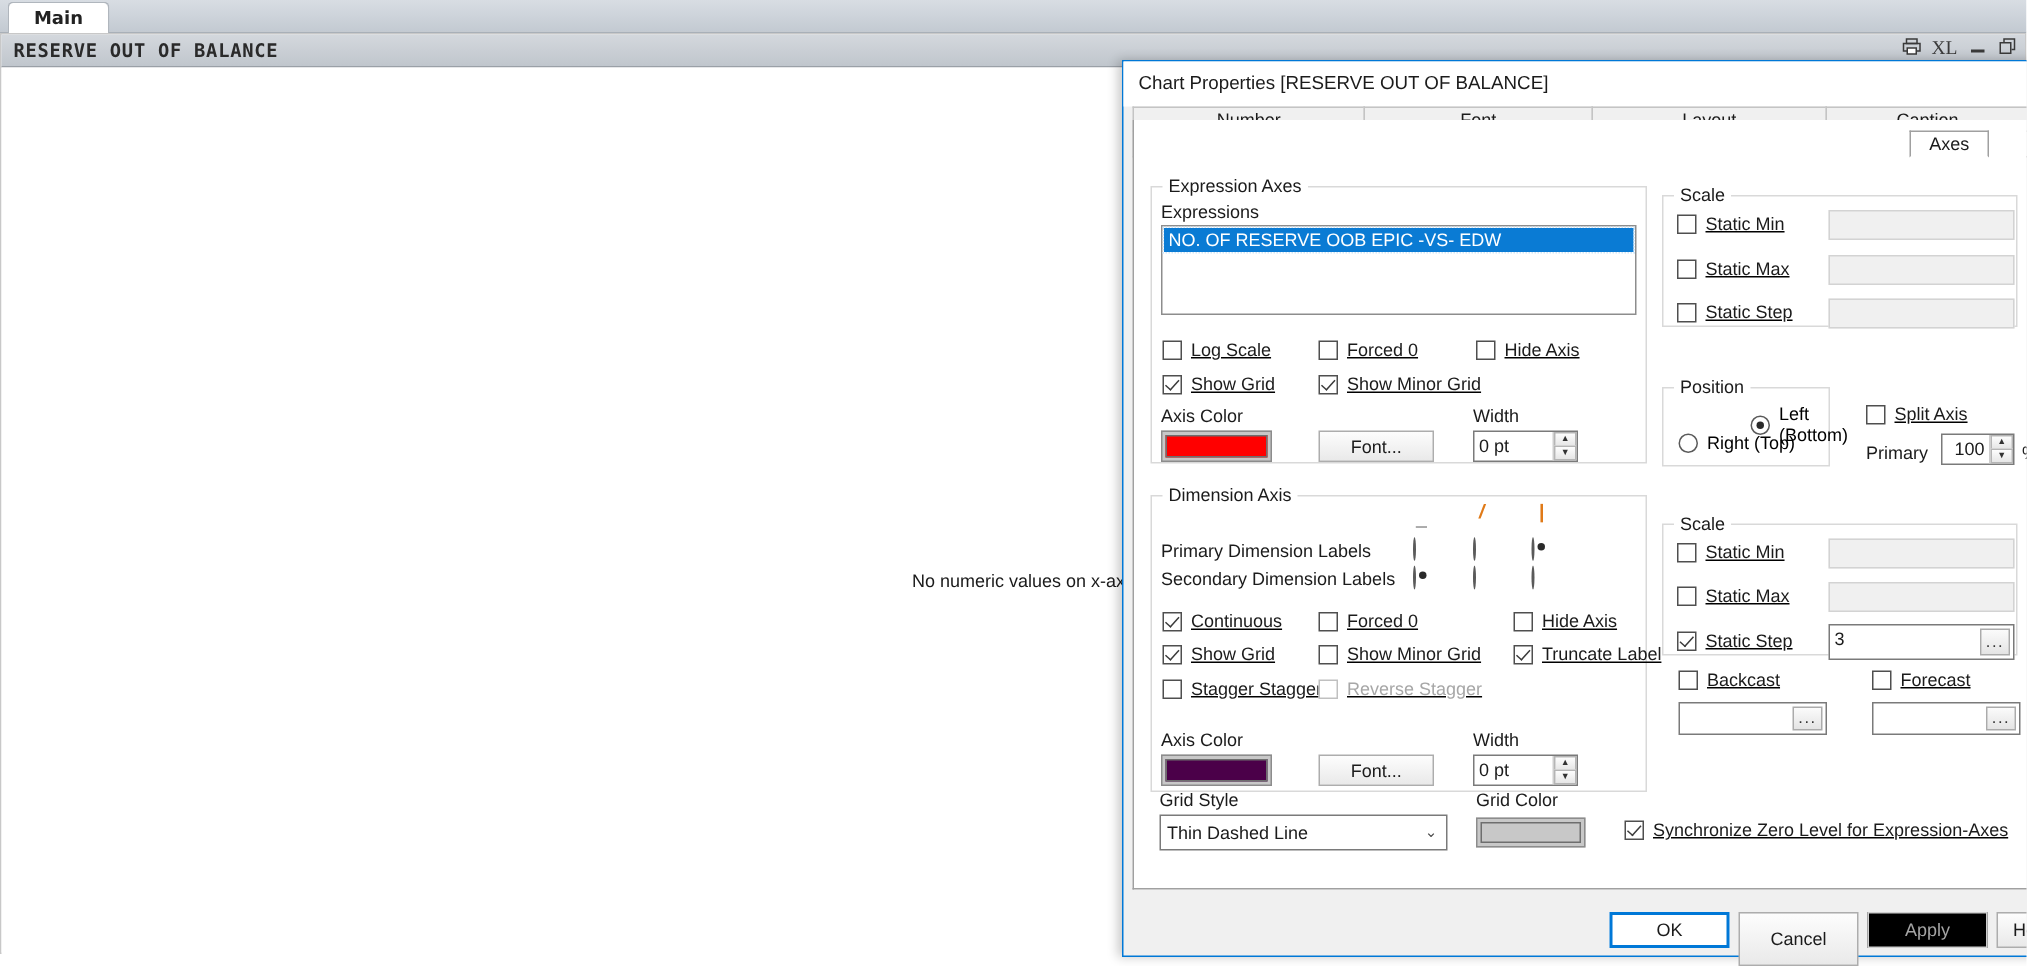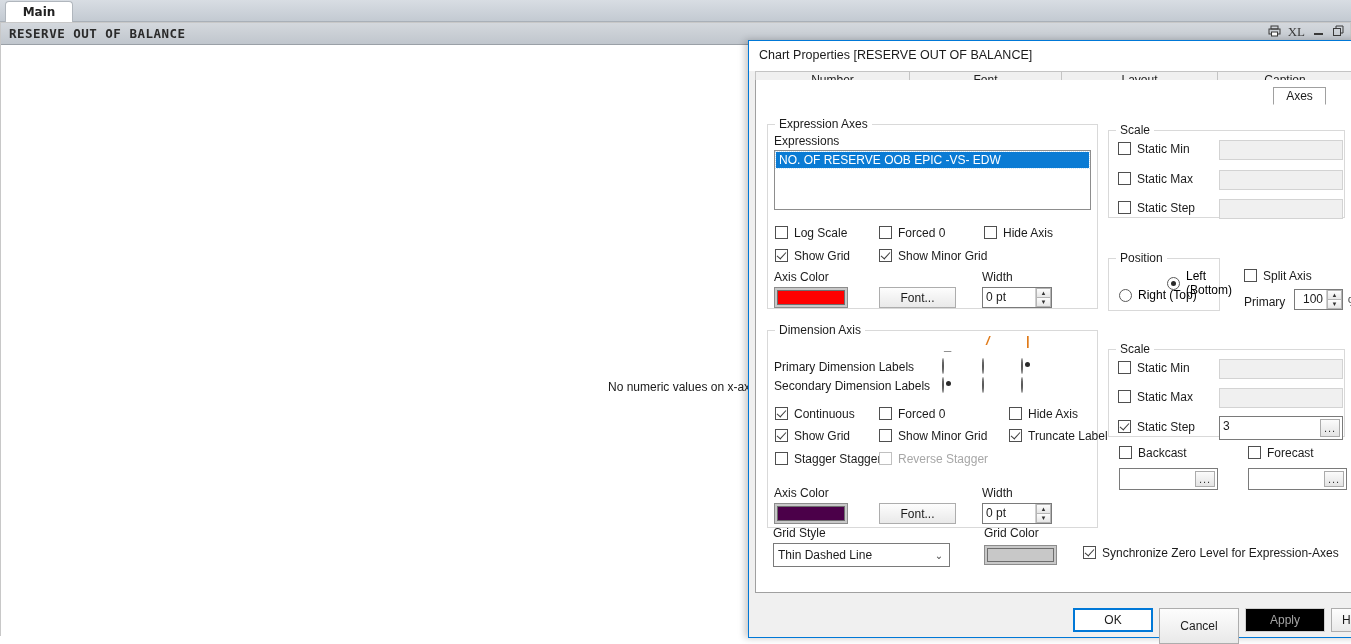--- a/index.html
+++ b/index.html
@@ -100,21 +100,21 @@
     border: 1px solid #d9d9d9;
   }
   .group > .legend {
     position: absolute; top: -8px; left: 7px;
     background: #ffffff; padding: 0 4px;
     font-size: 12px; color: #1b1b1b;
   }
   .lbl { position: absolute; font-size: 12px; color: #1b1b1b; white-space: nowrap; }
 
   
-  .cb { position: absolute; display: flex; align-items: flex-start; white-space: nowrap; }
+  .cb { position: absolute; display: flex; align-items: flex-end; white-space: nowrap; text-decoration: underline; }
   .cb .box {
     width: 13px; height: 13px; border: 1px solid #4f4f4f; background: #fff;
     display: inline-block; position: relative; margin-right: 6px; flex: none;
   }
   .cb.checked .box::after {
     content: ""; position: absolute; left: 3px; top: 0px;
     width: 4px; height: 8px; border: solid #3a3a3a;
     border-width: 0 1.6px 1.6px 0; transform: rotate(42deg);
   }
   .cb.disabled .box { border-color: #c0c0c0; background: #fff; }
@@ -512,21 +512,21 @@
       <div class="cb" style="left:492px; top:366px;">
         <span class="box"></span>
         <span class="txt">Forecast</span>
       </div>
       <div class="txtin" style="left:492px; top:388px; width:99px; height:22px;">
         <span></span>
         <span class="ellipsis-btn">...</span>
       </div>
 
       <div class="lbl" style="left:17px; top:446px;">Grid Style</div>
-      <div class="combo" style="left:17px; top:463px; width:177px; height:24px;">
+      <div class="combo" style="left:17px; top:463px; width:192px; height:24px;">
         <span class="cval">Thin Dashed Line</span>
         <span class="carr">⌄</span>
       </div>
 
       <div class="lbl" style="left:228px; top:446px;">Grid Color</div>
       <div class="swatch" style="left:228px; top:465px; width:73px; height:20px;">
         <div class="fill" style="background:#C8C8C8;"></div>
       </div>
 
       <div class="cb checked" style="left:327px; top:466px;">

